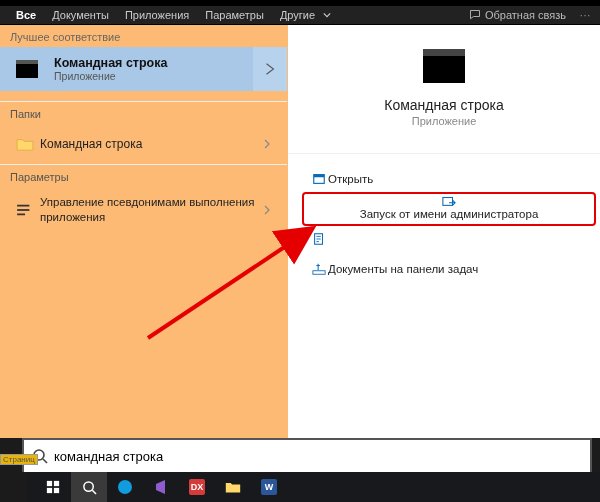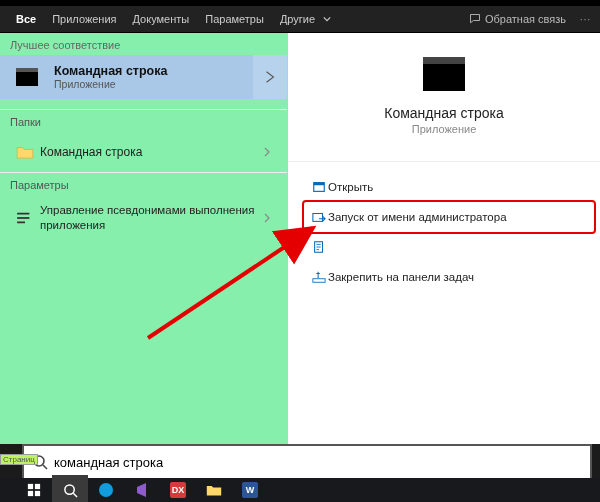--- a/index.html
+++ b/index.html
@@ -1,28 +1,28 @@
 <!DOCTYPE html>
 <html><head>
 <meta charset="utf-8">
 <style>
   * { box-sizing: border-box; margin: 0; padding: 0; font-family: "Segoe UI", Tahoma, sans-serif; }
   html, body { width: 600px; height: 502px; overflow: hidden; background: #fff; }
   .root { width: 600px; height: 502px; background: #1b1b1b; display: flex; flex-direction: column; }
 
   
-  .tabs { height: 32px; background: #222; display: flex; align-items: center; padding: 0 8px; gap: 0; color: #ccc; font-size: 11px; border-top:6px solid #000;}
+  .tabs { height: 24px; background: #222; display: flex; align-items: center; padding: 0 8px; gap: 0; color: #ccc; font-size: 11px; border-top:6px solid #000;}
   .tab { padding: 0 8px; height: 32px; line-height: 32px; cursor: pointer; white-space: nowrap; }
   .tab.active { border-bottom: 2px solid #4cc2ff; color: #fff; font-weight: 600; }
   .feedback { margin-left: auto; display: flex; align-items: center; gap: 4px; color: #bbb; }
   .chev svg { width: 8px; height: 8px; }
 
   
   .body { flex: 1; background: #fff; display: flex; min-height: 0; border-top: 1px solid #000; }
-  .left { width: 288px; display: flex; flex-direction: column; border-right: 1px solid rgba(0,0,0,0); background:#86efac;}
+  .left { width: 288px; display: flex; flex-direction: column; border-right: 1px solid rgba(0,0,0,0); background:#fdba74;}
   .right { flex: 1; display: flex; flex-direction: column; background: #fff; }
 
   .sect-hdr { font-size: 11px; color: #555; padding: 6px 10px 4px; }
   .sect-hdr.light { color:#666; font-weight:400;}
 
   .best { background: #a9c8e8; display: flex; align-items: center; height: 44px; }
   .best-icon { width: 54px; display: flex; align-items: center; justify-content: center; }
   .best-text { flex: 1; }
   .best-title { font-size: 12.5px; color: #111; font-weight: 600; }
   .best-sub { font-size: 10.5px; color: #555; }
@@ -37,47 +37,47 @@
   
   .preview { display: flex; flex-direction: column; align-items: center; padding-top: 24px; }
   .cmd-thumb { width: 42px; height: 34px; background: #000; position: relative; }
   .cmd-thumb::before { content:""; position:absolute; top:0;left:0;right:0;height:7px;background:#444;}
   .prev-title { margin-top: 14px; font-size: 14px; color: #222; font-weight: 400; }
   .prev-sub { font-size: 11px; color: #888; margin-top: 2px; }
 
   .actions { margin-top: 26px; padding: 0 6px 0 16px; display: flex; flex-direction: column; border-top:1px solid #eee; padding-top:10px;}
   .action { display: flex; align-items: center; height: 30px; font-size: 11.5px; color: #222; gap: 0; padding:0 6px; border-radius:2px; position:relative;}
   .action .aicon { width: 18px; display:flex; align-items:center; justify-content:center; color:#0a6ab8;}
-  .action.highlighted { outline: 2px solid #e40000; outline-offset: 0px; }
+  .action.highlighted { outline: 2px solid #e40000; outline-offset: 0px; flex-direction: column; }
 
   
   .searchbar { height: 34px; background: #fff; display: flex; align-items: center; padding: 0 0 0 8px; border: 2px solid #555; border-bottom:none; margin:0 8px 0 22px;}
   .searchbar input { flex: 1; border: none; outline: none; font-size: 13px; color: #000; background: transparent; }
 
   
-  .taskbar { height: 24px; background: #18191c; display: flex; align-items: center; padding-left: 16px; gap: 0; }
+  .taskbar { height: 30px; background: #18191c; display: flex; align-items: center; padding-left: 8px; gap: 0; margin-left: 27px; }
   .task { width: 36px; height: 30px; display: flex; align-items: center; justify-content: center; }
   .task.active { background: #3a3a3a; }
 
   
   .arrow-annot { position: absolute; left: 138px; top: 218px; pointer-events: none; }
 
   svg { display:block; }
 
-  .page-tag{position:absolute;left:0;top:454px;font-size:8px;color:#555;background:#bef264;border:1px solid #999;padding:0 2px;z-index:30;}
+  .page-tag{position:absolute;left:0;top:454px;font-size:8px;color:#555;background:#eab308;border:1px solid #999;padding:0 2px;z-index:30;}
 </style>
 </head>
 <body>
 
 <div class="root" style="position:relative;">
 
   <div class="tabs">
     <div class="tab active">Все</div>
+    <div class="tab">Документы</div>
     <div class="tab">Приложения</div>
-    <div class="tab">Документы</div>
     <div class="tab">Параметры</div>
     <div class="tab" style="display:flex;align-items:center;gap:8px;">
       <span>Другие</span>
       <span class="chev">
         <svg viewBox="0 0 10 10">
             <path d="M1 3 L5 7 L9 3" fill="none" stroke="#ccc" stroke-width="1.4"></path>
           </svg>
       </span>
     </div>
     <div class="feedback">
@@ -178,21 +178,21 @@
               </svg>
           </span>
         </div>
         <div class="action">
           <span class="aicon">
             <svg width="14" height="14" viewBox="0 0 16 16">
                 <rect x="1" y="10" width="14" height="4" fill="none" stroke="#0a6ab8"></rect>
                 <path d="M7 2v7M5 4h4" stroke="#0a6ab8" stroke-width="1.2"></path>
               </svg>
           </span>
-          <span>Закрепить на панели задач</span>
+          <span>Документы на панели задач</span>
         </div>
       </div>
     </div>
   </div>
 
   <div class="searchbar">
     <span>
       <svg width="16" height="16" viewBox="0 0 16 16">
           <circle cx="7" cy="7" r="5" fill="none" stroke="#444" stroke-width="1.6"></circle>
           <path d="M11 11 L15 15" stroke="#444" stroke-width="1.6"></path>

